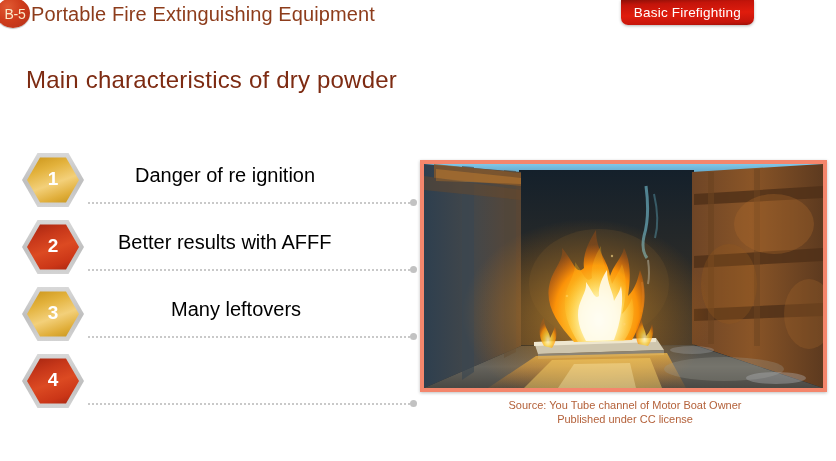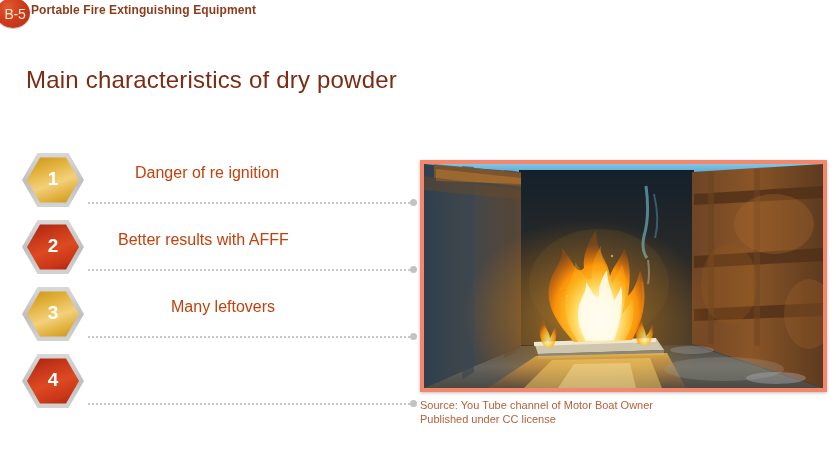--- a/index.html
+++ b/index.html
@@ -19,21 +19,21 @@
     background:radial-gradient(circle at 35% 30%, #e05a33 0%, #cf3c1b 45%, #b2301a 100%);
     box-shadow:0 1px 1px rgba(0,0,0,.25);
     display:flex;align-items:center;justify-content:center;
   }
   .b5-badge span{
     color:#fbe9c9;font-size:14px;letter-spacing:-.3px;font-weight:400;
     transform:translate(2px,1px);
   }
   .header-title{
     position:absolute;left:31px;top:3px;
-    font-size:12px;color:#8d3c1b;letter-spacing:.1px;white-space:nowrap;font-weight:bold;
+    font-size:20px;color:#8d3c1b;letter-spacing:.1px;white-space:nowrap;
   }
   .course-badge{
     position:absolute;right:4px;top:0px;
     padding:3px 13px 4px 13px;
     border-radius:0 0 7px 7px;
     background:linear-gradient(178deg,#8d1008 0%,#c3140a 18%,#e01c0d 55%,#c5150b 88%,#9c1008 100%);
     box-shadow:0 1px 3px rgba(0,0,0,.3);
   }
   .course-badge span{color:#fff;font-size:13.5px;letter-spacing:.2px;white-space:nowrap;}
 
@@ -56,21 +56,21 @@
   .hex-inner{
     position:absolute;left:5px;top:4.5px;width:52px;height:47px;
     clip-path:polygon(25% 2%,75% 2%,100% 50%,75% 98%,25% 98%,0% 50%);
     display:flex;align-items:center;justify-content:center;
   }
   .hex-gold .hex-inner{background:linear-gradient(160deg,#c99318 0%,#e3b23c 28%,#f3d07a 55%,#e0ae3a 78%,#c08f18 100%);}
   .hex-red  .hex-inner{background:linear-gradient(160deg,#a32410 0%,#c8381a 28%,#dc4a22 52%,#cb3617 78%,#9e2310 100%);}
   .hex-inner span{color:#fff;font-size:19px;font-weight:700;transform:translateY(-1px);}
   .row-label{
     position:absolute;top:12px;
-    font-size:16px;color:#c2410c;white-space:nowrap;
+    font-size:20px;color:#000000;white-space:nowrap;
   }
   .dots{
     position:absolute;left:88px;top:50px;height:2px;right:10px;
     border-top:2px dotted #c9c9c9;
   }
   .dot-end{
     position:absolute;right:3px;top:47px;width:7px;height:7px;border-radius:50%;
     background:#c2c2c2;
   }
 
@@ -78,33 +78,36 @@
   .photo-frame{
     position:absolute;left:420px;top:160px;width:407px;height:232px;
     border:4px solid #f4866c;
     box-sizing:border-box;
     box-shadow:0 1px 3px rgba(0,0,0,.25);
     overflow:hidden;background:#14202c;
   }
   .photo{position:absolute;inset:0;overflow:hidden;}
   .caption{
     position:absolute;left:420px;top:398px;width:410px;
-    font-size:11px;color:#b4613a;line-height:14px;
+    text-align:center;font-size:11px;color:#b4613a;line-height:14px;
   }
 </style>
 </head>
 <body>
 
 <div class="slide">
 
   <div class="header">
     <div class="b5-badge">
       <span>B-5</span>
     </div>
     <div class="header-title">Portable Fire Extinguishing Equipment</div>
+    <div class="course-badge">
+      <span>Basic Firefighting</span>
+    </div>
   </div>
 
   <div class="main-title">Main characteristics of dry powder</div>
 
   <div class="list">
 
     <div class="row">
       <div class="hex-wrap hex-gold">
         <div class="hex"></div>
         <div class="hex-inner">

